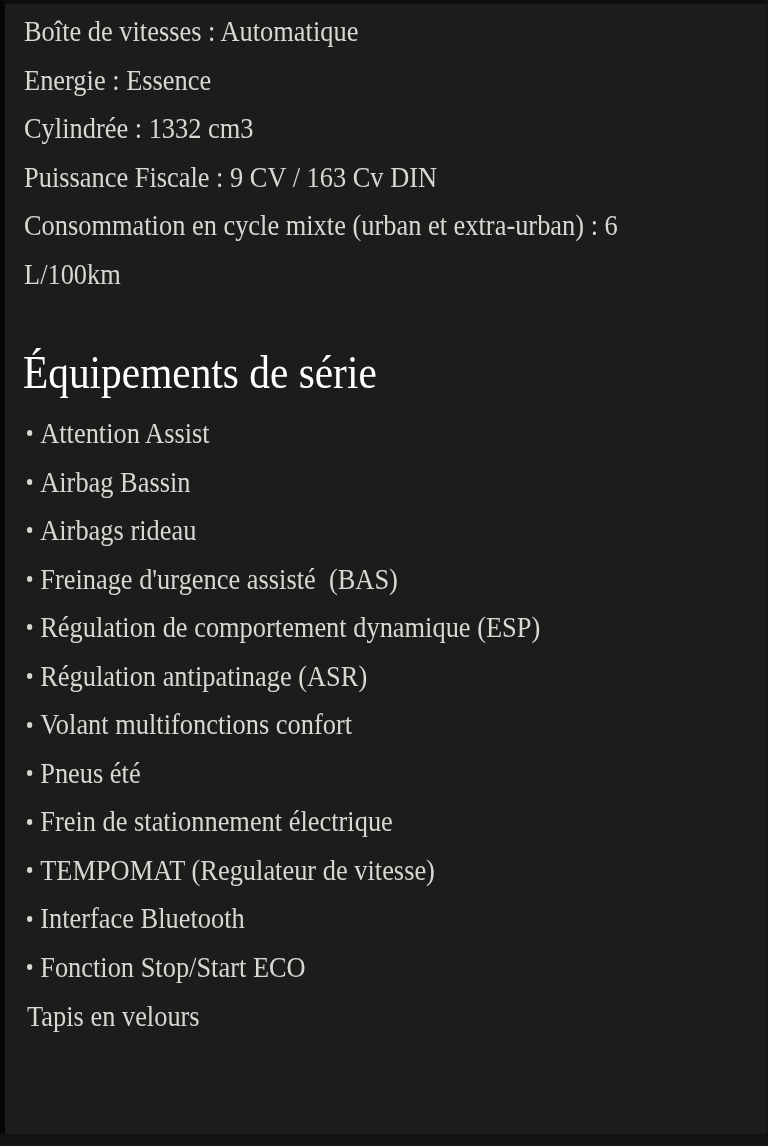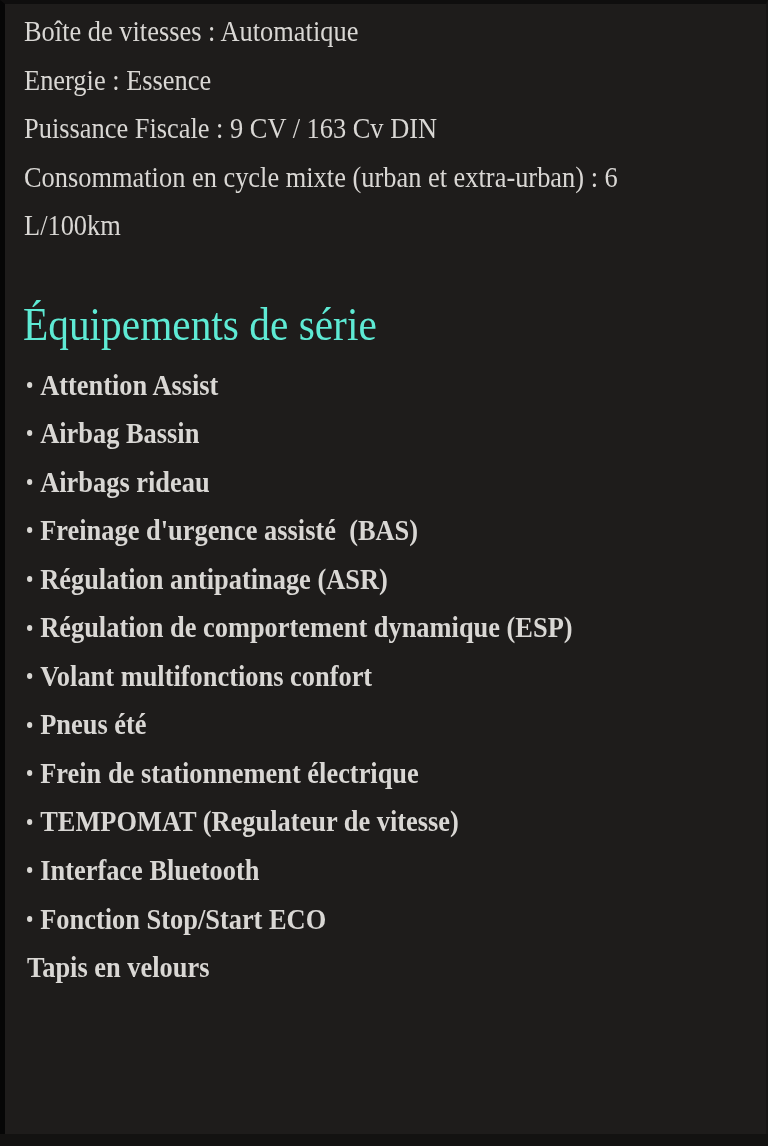--- a/index.html
+++ b/index.html
@@ -44,37 +44,36 @@
     color: #d9d7d4;
     white-space: nowrap;
   }
 
   .section-title {
     margin-top: 48px;
     padding-left: 18px;
     font-size: 47px;
     line-height: 52px;
     font-weight: normal;
-    color: #5eead4;
+    color: #ffffff;
     white-space: nowrap;
   }
 
   .equipment-list {
     list-style: none;
     margin-top: 11px;
   }
 
   .equipment-item {
     display: flex;
     align-items: flex-end;
     padding-left: 22px;
     font-size: 30px;
     line-height: 48.55px;
     white-space: nowrap;
-    font-weight: bold;
   }
 
   .bullet {
     display: inline-block;
     width: 6px;
     height: 6px;
     border-radius: 50%;
     background: #d9d7d4;
     margin-right: 9px;
     flex: 0 0 auto;
@@ -91,44 +90,45 @@
 </style>
 </head>
 <body>
 
 <div class="page">
   <div class="content">
 
     <div class="specs">
       <div class="spec-line"><span class="cond">Boîte de vitesses : Automatique</span></div>
       <div class="spec-line"><span class="cond">Energie : Essence</span></div>
+      <div class="spec-line"><span class="cond">Cylindrée : 1332 cm3</span></div>
       <div class="spec-line"><span class="cond">Puissance Fiscale : 9 CV / 163 Cv DIN</span></div>
       <div class="spec-line"><span class="cond">Consommation en cycle mixte (urban et extra-urban) : 6 L/100km</span></div>
     </div>
 
     <h1 class="section-title"><span class="cond">Équipements de série</span></h1>
 
     <ul class="equipment-list">
       <li class="equipment-item">
           <span class="cond" style="display: inline-flex; align-items: center;"><span class="bullet"></span><span>Attention Assist</span></span>
         </li>
       <li class="equipment-item">
           <span class="cond" style="display: inline-flex; align-items: center;"><span class="bullet"></span><span>Airbag Bassin</span></span>
         </li>
       <li class="equipment-item">
           <span class="cond" style="display: inline-flex; align-items: center;"><span class="bullet"></span><span>Airbags rideau</span></span>
         </li>
       <li class="equipment-item">
           <span class="cond" style="display: inline-flex; align-items: center;"><span class="bullet"></span><span>Freinage d'urgence assisté  (BAS)</span></span>
         </li>
       <li class="equipment-item">
-          <span class="cond" style="display: inline-flex; align-items: center;"><span class="bullet"></span><span>Régulation antipatinage (ASR)</span></span>
+          <span class="cond" style="display: inline-flex; align-items: center;"><span class="bullet"></span><span>Régulation de comportement dynamique (ESP)</span></span>
         </li>
       <li class="equipment-item">
-          <span class="cond" style="display: inline-flex; align-items: center;"><span class="bullet"></span><span>Régulation de comportement dynamique (ESP)</span></span>
+          <span class="cond" style="display: inline-flex; align-items: center;"><span class="bullet"></span><span>Régulation antipatinage (ASR)</span></span>
         </li>
       <li class="equipment-item">
           <span class="cond" style="display: inline-flex; align-items: center;"><span class="bullet"></span><span>Volant multifonctions confort</span></span>
         </li>
       <li class="equipment-item">
           <span class="cond" style="display: inline-flex; align-items: center;"><span class="bullet"></span><span>Pneus été</span></span>
         </li>
       <li class="equipment-item">
           <span class="cond" style="display: inline-flex; align-items: center;"><span class="bullet"></span><span>Frein de stationnement électrique</span></span>
         </li>

